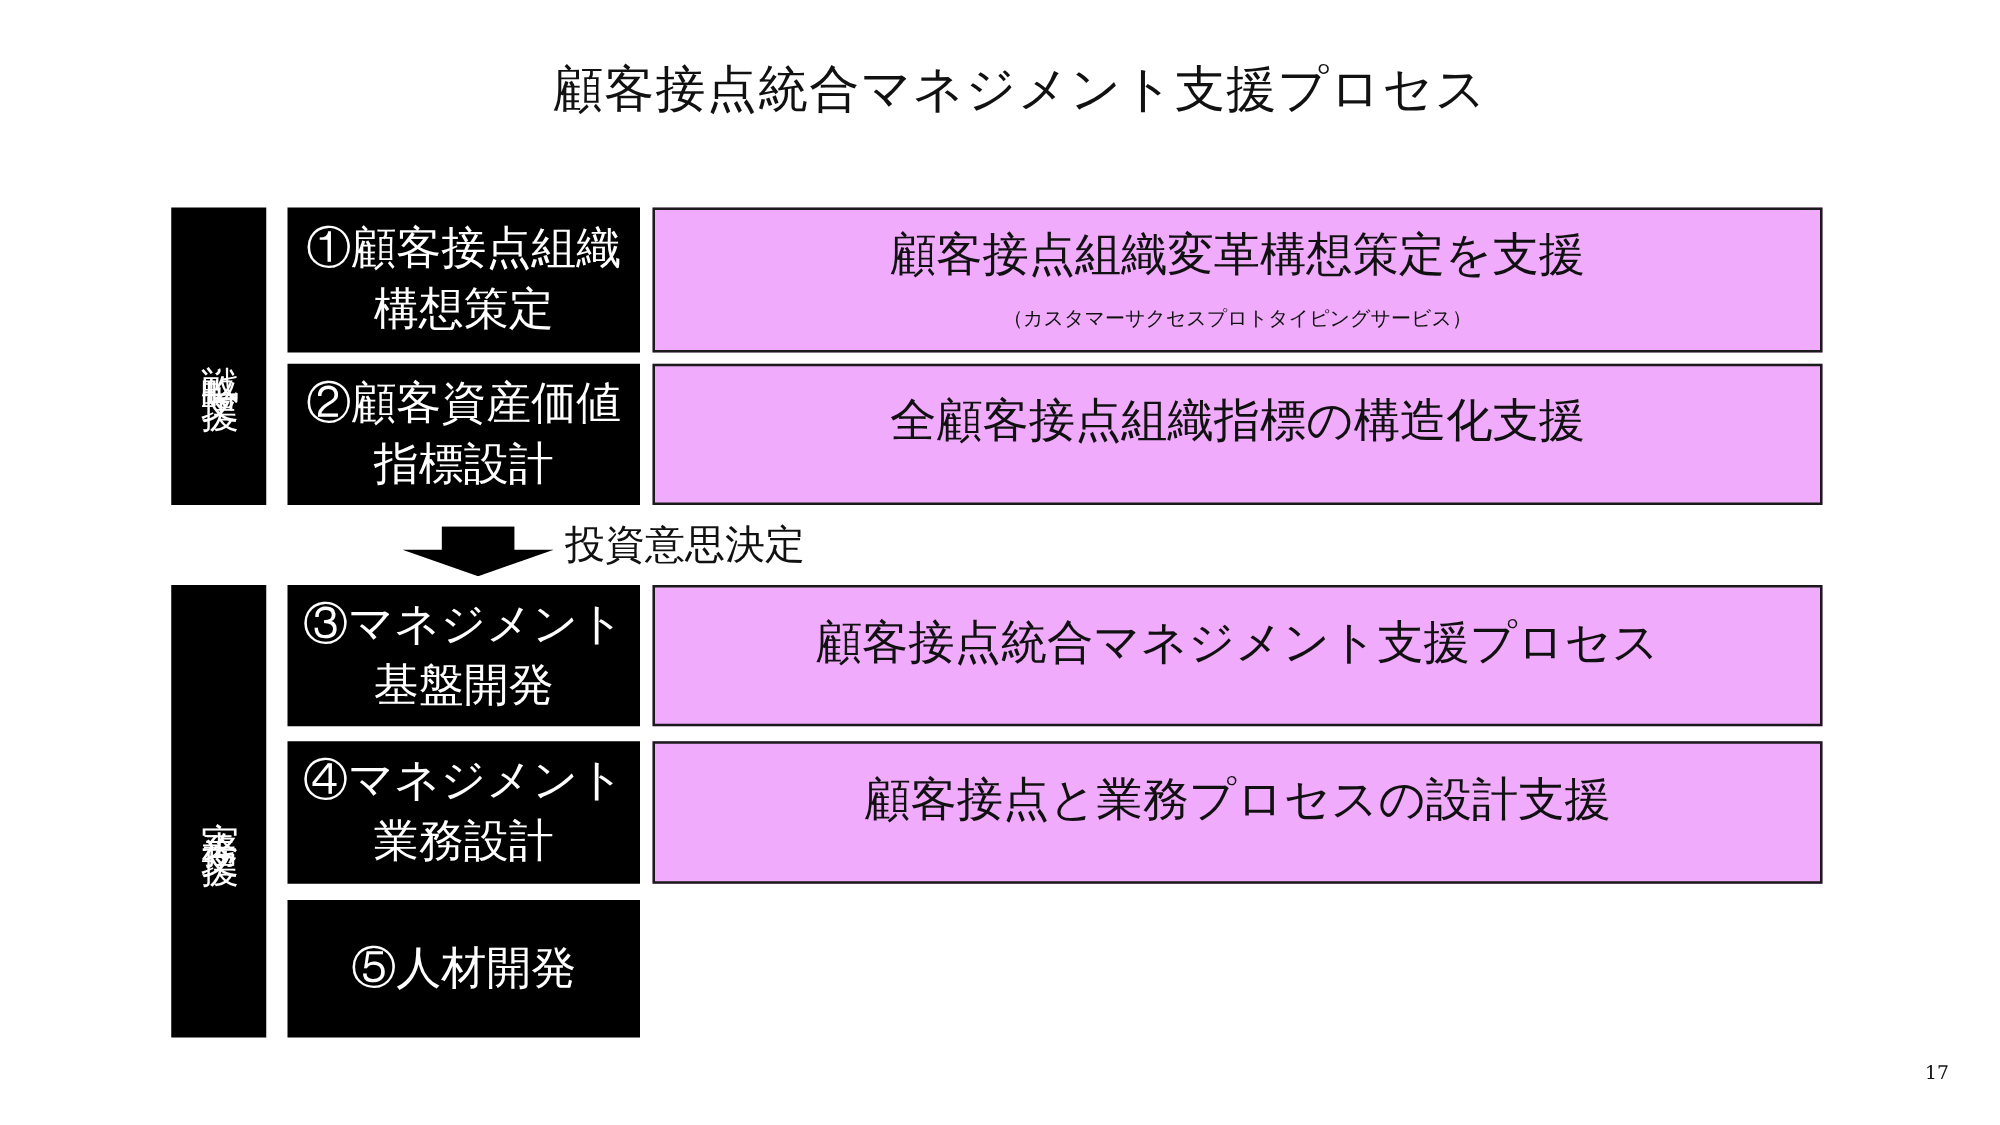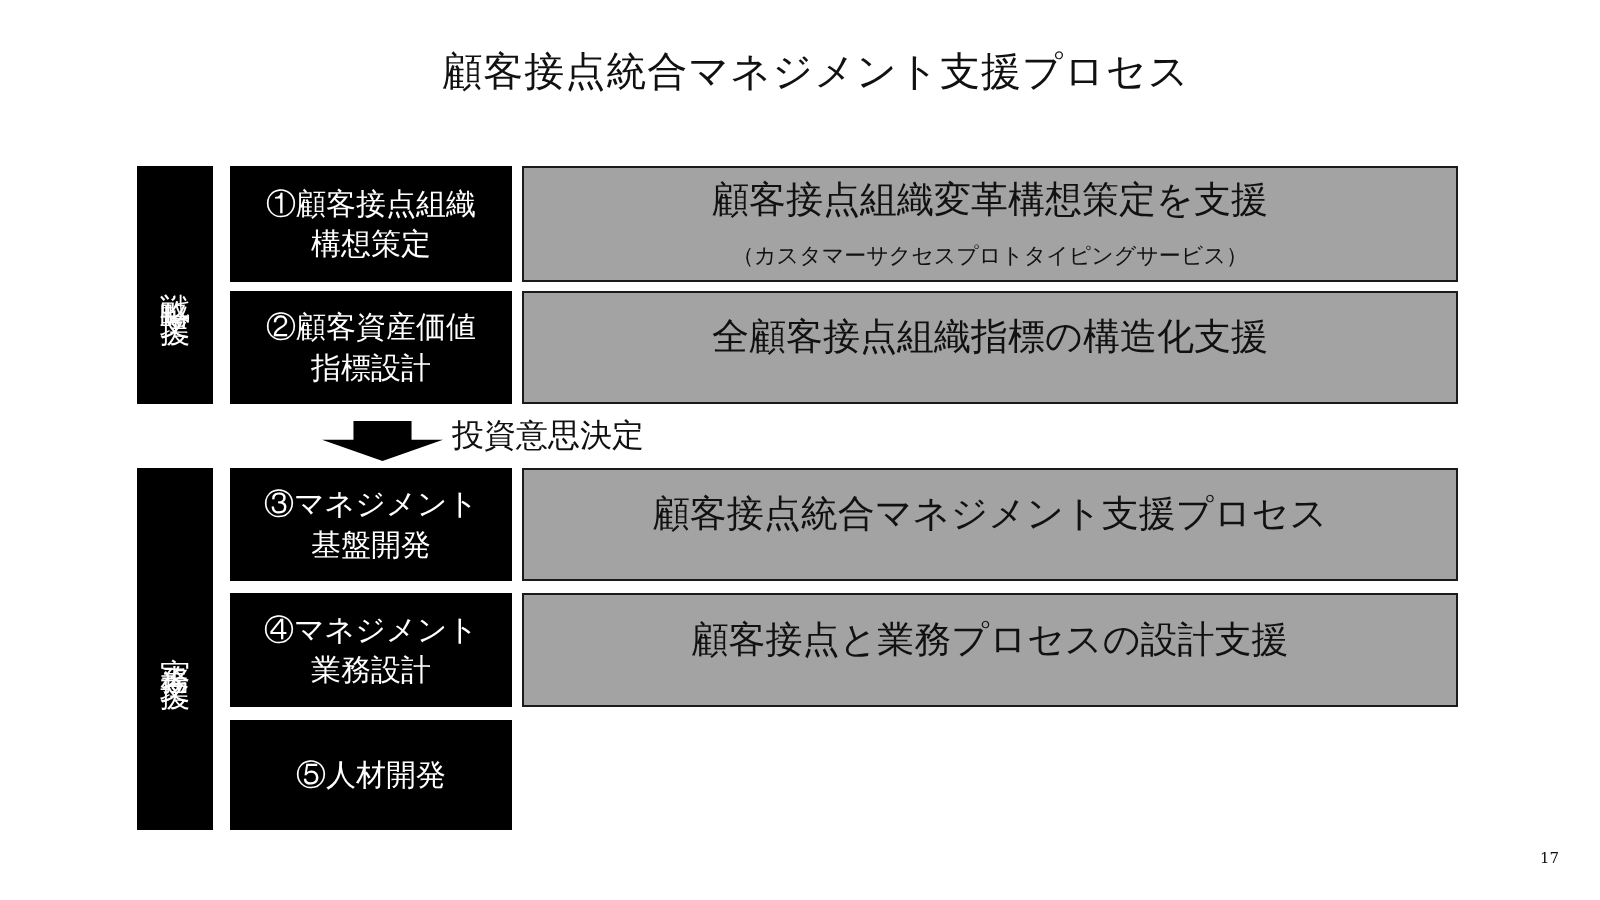--- a/index.html
+++ b/index.html
@@ -48,58 +48,59 @@
   .blackbox {
     position: absolute;
     left: 230px;
     width: 282px;
     background: #000000;
     color: #ffffff;
     display: flex;
     align-items: center;
     justify-content: center;
     text-align: center;
-    font-size: 30px;
+    font-size: 36px;
     line-height: 1.35;
     white-space: pre-line;
   }
   #bb1 { top: 166px; height: 116px; }
   #bb2 { top: 291px; height: 113px; }
   #bb3 { top: 468px; height: 113px; }
   #bb4 { top: 593px; height: 114px; }
   #bb5 { top: 720px; height: 110px; }
 
   .whitebox {
     position: absolute;
     left: 522px;
     width: 936px;
-    background: #a3a3a3;
+    background: #f0abfc;
     border: 2px solid #1a1a1a;
     box-sizing: border-box;
     display: flex;
     flex-direction: column;
     align-items: center;
     justify-content: center;
     text-align: center;
   }
   #wb1 { top: 166px; height: 116px; }
   #wb2 { top: 291px; height: 113px; }
   #wb3 { top: 468px; height: 113px; }
   #wb4 { top: 593px; height: 114px; }
   #wb5 { top: 720px; height: 110px; }
   .whitebox .main {
     font-size: 37px;
     line-height: 1.2;
     color: #111111;
   }
   .whitebox .sub {
-    font-size: 22px;
+    font-size: 16px;
     line-height: 1.25;
     margin-top: 20px;
     color: #111111;
+    font-family: Liberation Mono, monospace;
   }
 
   .arrow-down {
     position: absolute;
     left: 322px;
     top: 421px;
     width: 121px;
     height: 40px;
     background: #000000;
     clip-path: polygon(26% 0, 74% 0, 74% 47%, 100% 47%, 50% 100%, 0 47%, 26% 47%);

